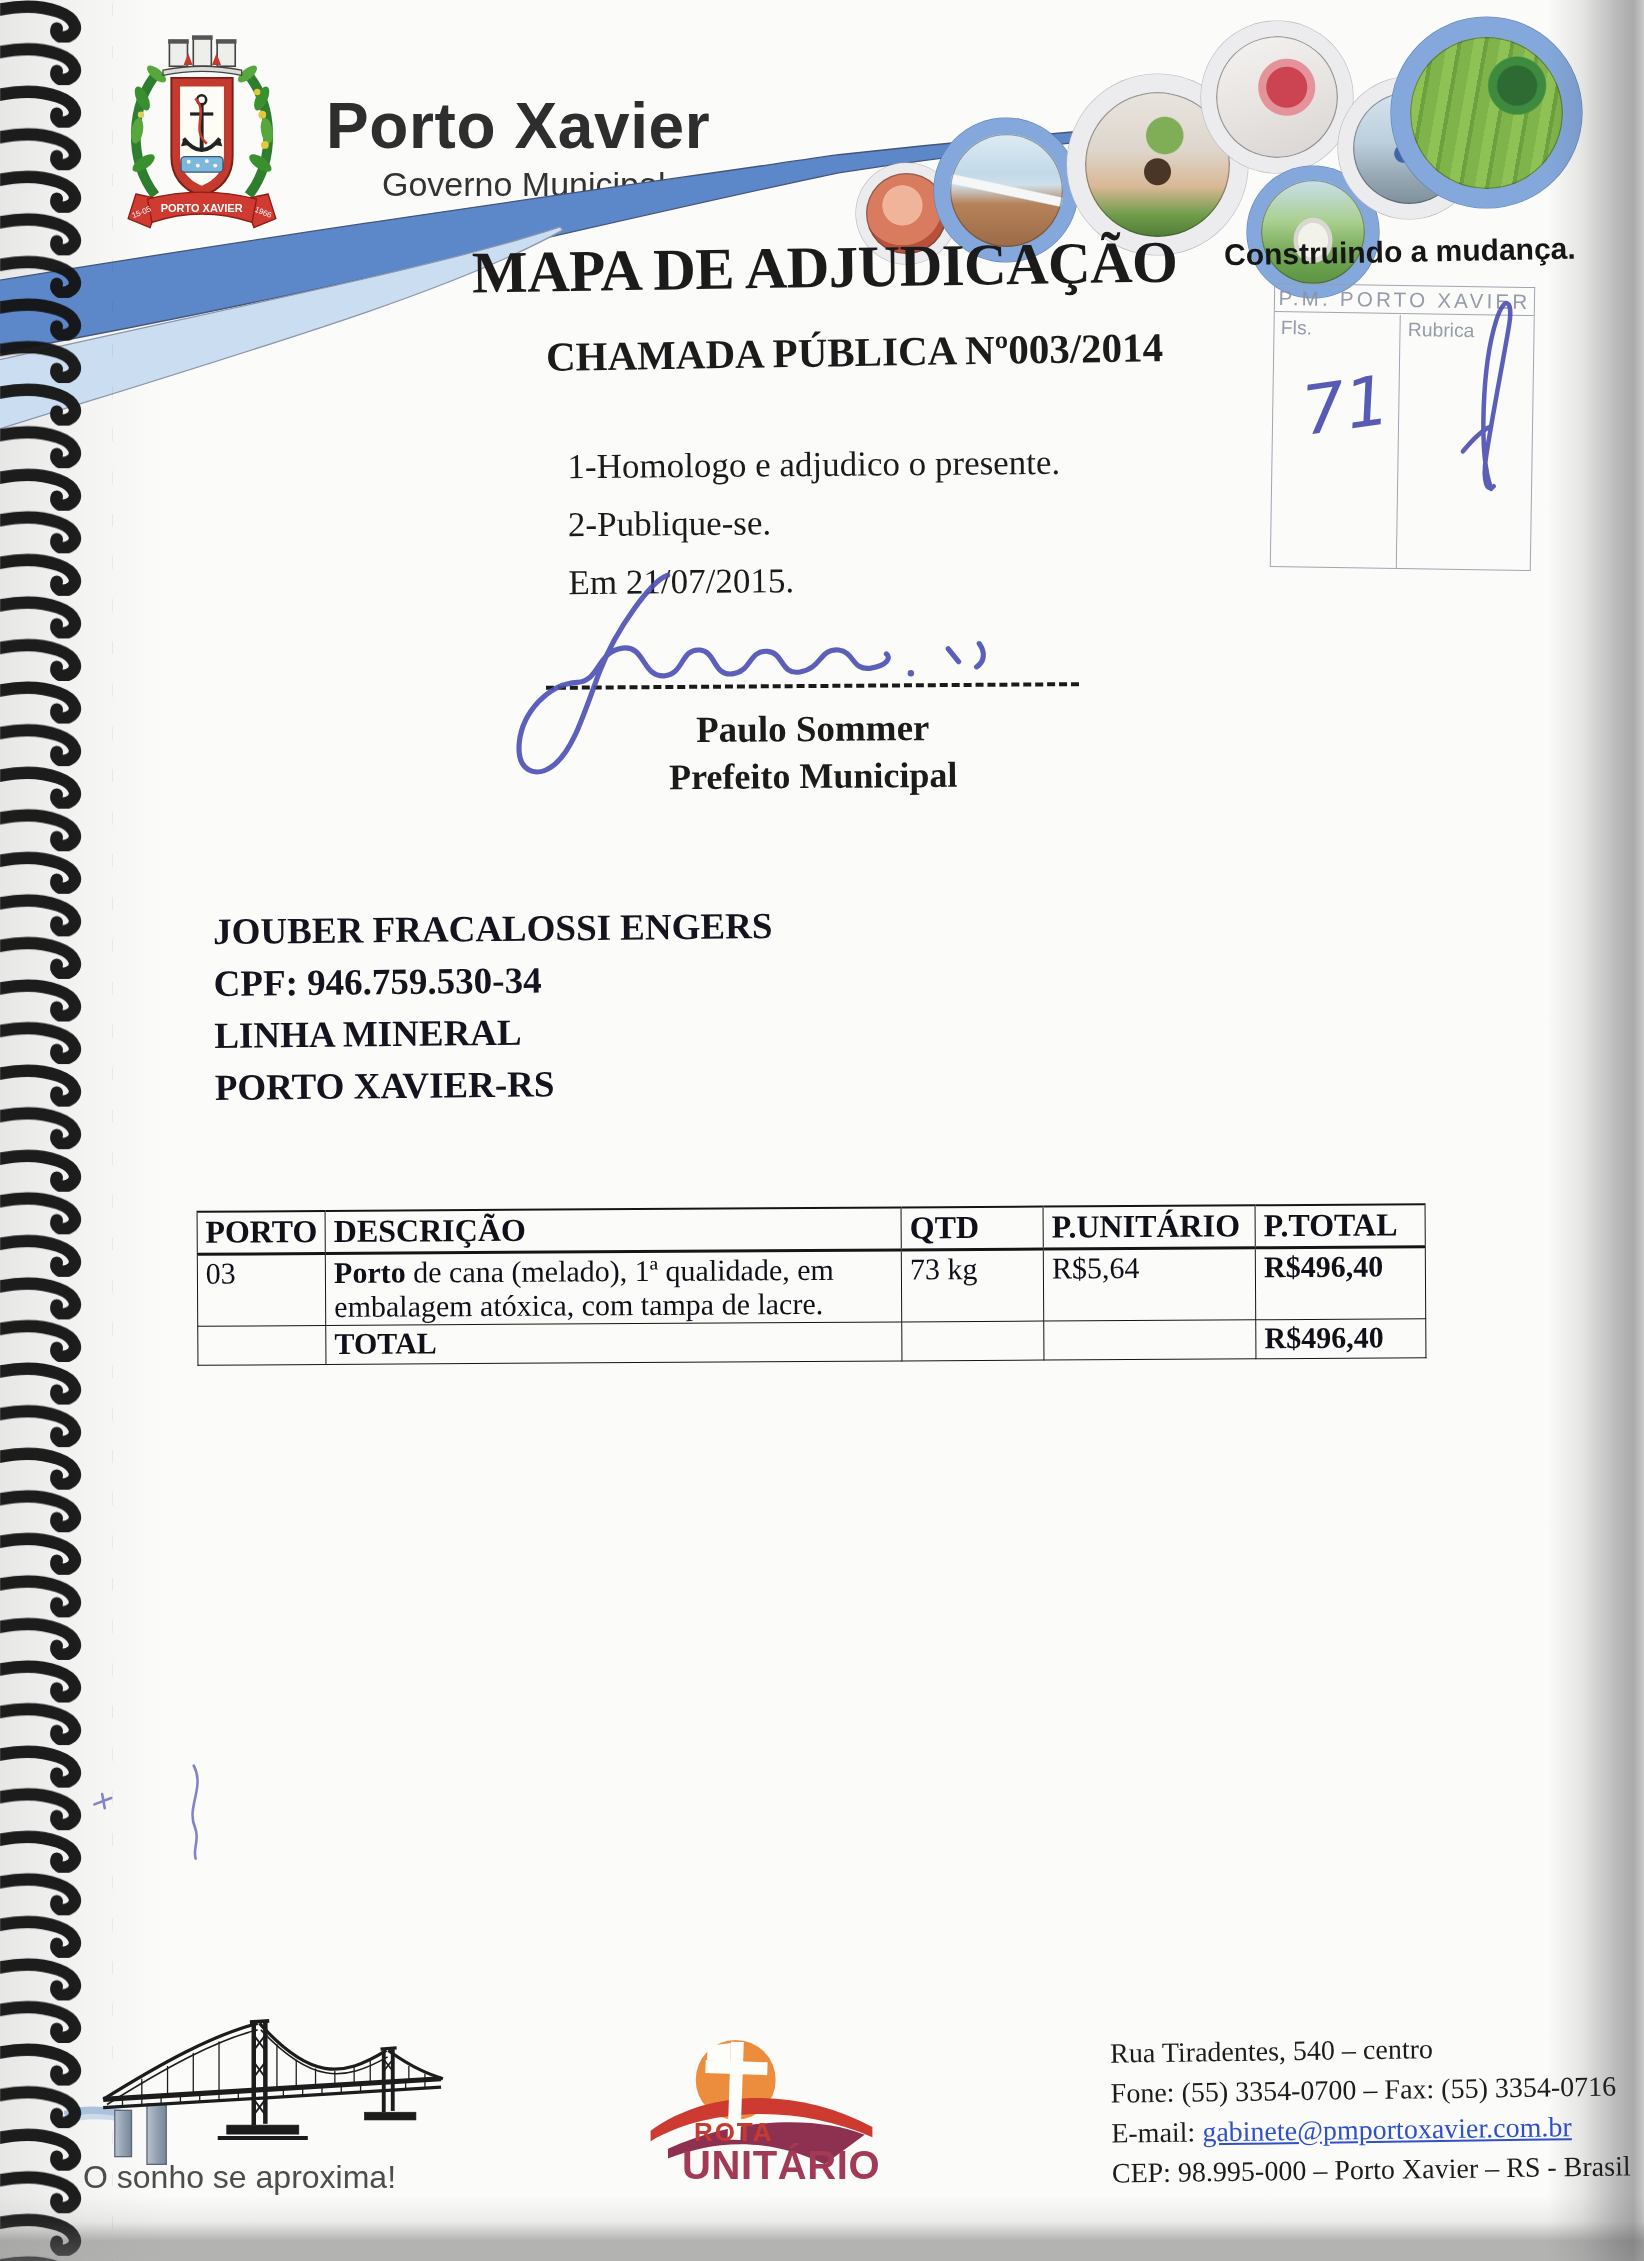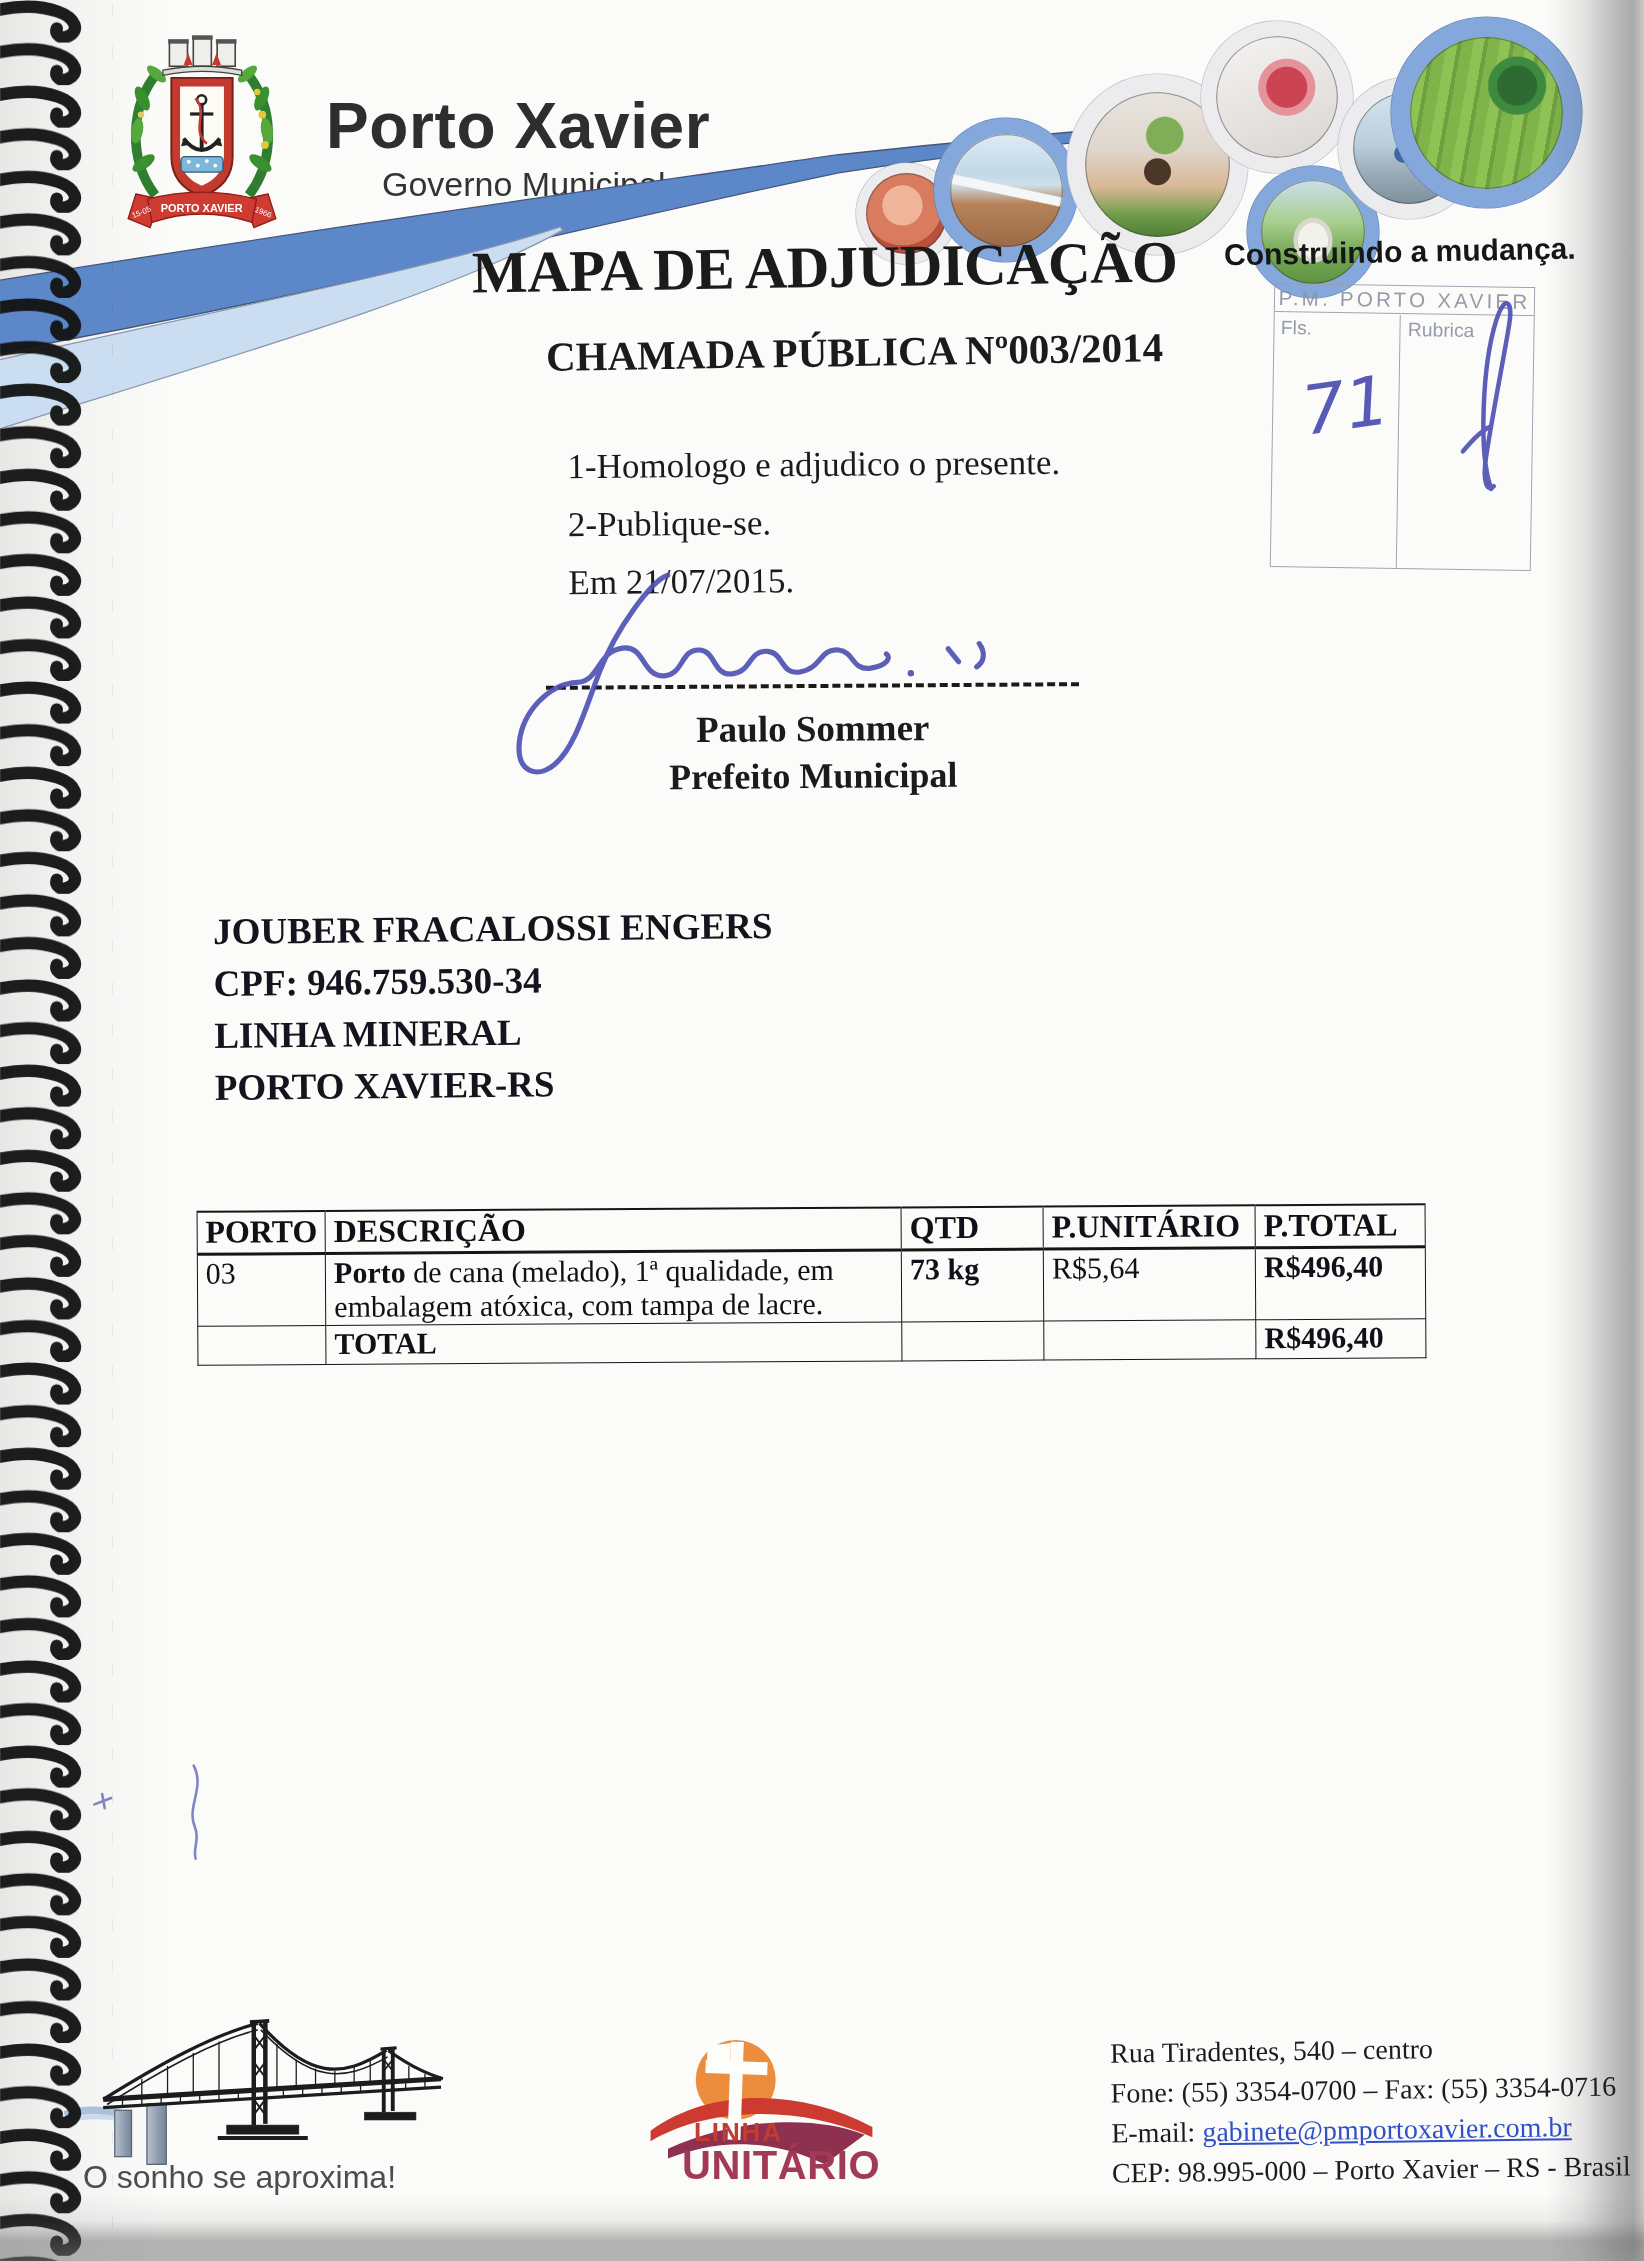--- a/index.html
+++ b/index.html
@@ -261,21 +261,21 @@
         <th>DESCRIÇÃO</th>
         <th>QTD</th>
         <th>P.UNITÁRIO</th>
         <th>P.TOTAL</th>
       </tr>
     </thead>
     <tbody>
       <tr class="r1">
         <td style="font-weight:normal">03</td>
         <td><b>Porto</b><span> de cana (melado), 1ª qualidade, em embalagem atóxica, com tampa de lacre.</span></td>
-        <td style="font-weight:bold">73 kg</td>
+        <td style="font-weight:normal">73 kg</td>
         <td>R$5,64</td>
         <td style="font-weight:bold">R$496,40</td>
       </tr>
       <tr class="r2">
         <td></td>
         <td>TOTAL</td>
         <td></td>
         <td></td>
         <td>R$496,40</td>
       </tr>
@@ -360,21 +360,21 @@
   <svg class="abs" style="left:639px;top:2025px" width="245" height="142" viewBox="0 0 380 220">
     <circle cx="150" cy="85" r="62" fill="#ec8d3d"></circle>
     <path d="M18,164 C110,96 250,98 362,158 L362,174 C250,124 110,126 18,180 Z" fill="#cc3a30"></path>
     <path d="M45,192 C160,140 280,142 350,170 L288,216 C192,170 110,182 45,207 Z" fill="#8e3050"></path>
     <g transform="rotate(2 150 100)">
       <rect x="140" y="26" width="20" height="152" fill="#fdfdfa"></rect>
       <rect x="102" y="56" width="96" height="20" fill="#fdfdfa"></rect>
       <path d="M104,34 L140,28 L140,58 L104,56 Z" fill="#fdfdfa"></path>
     </g>
   </svg>
-  <div class="abs rota1">LINHA</div>
+  <div class="abs rota1">ROTA</div>
   <div class="abs rota2">UNITÁRIO</div>
 
   <div class="abs address">
     <div>Rua Tiradentes, 540 – centro</div>
     <div>Fone: (55) 3354-0700 – Fax: (55) 3354-0716</div>
     <div><span>E-mail: </span><a href="#">gabinete@pmportoxavier.com.br</a></div>
     <div>CEP: 98.995-000 – Porto Xavier – RS - Brasil</div>
   </div>
 
   <svg class="spiral" width="113" height="2261" viewBox="0 0 175 3506">

